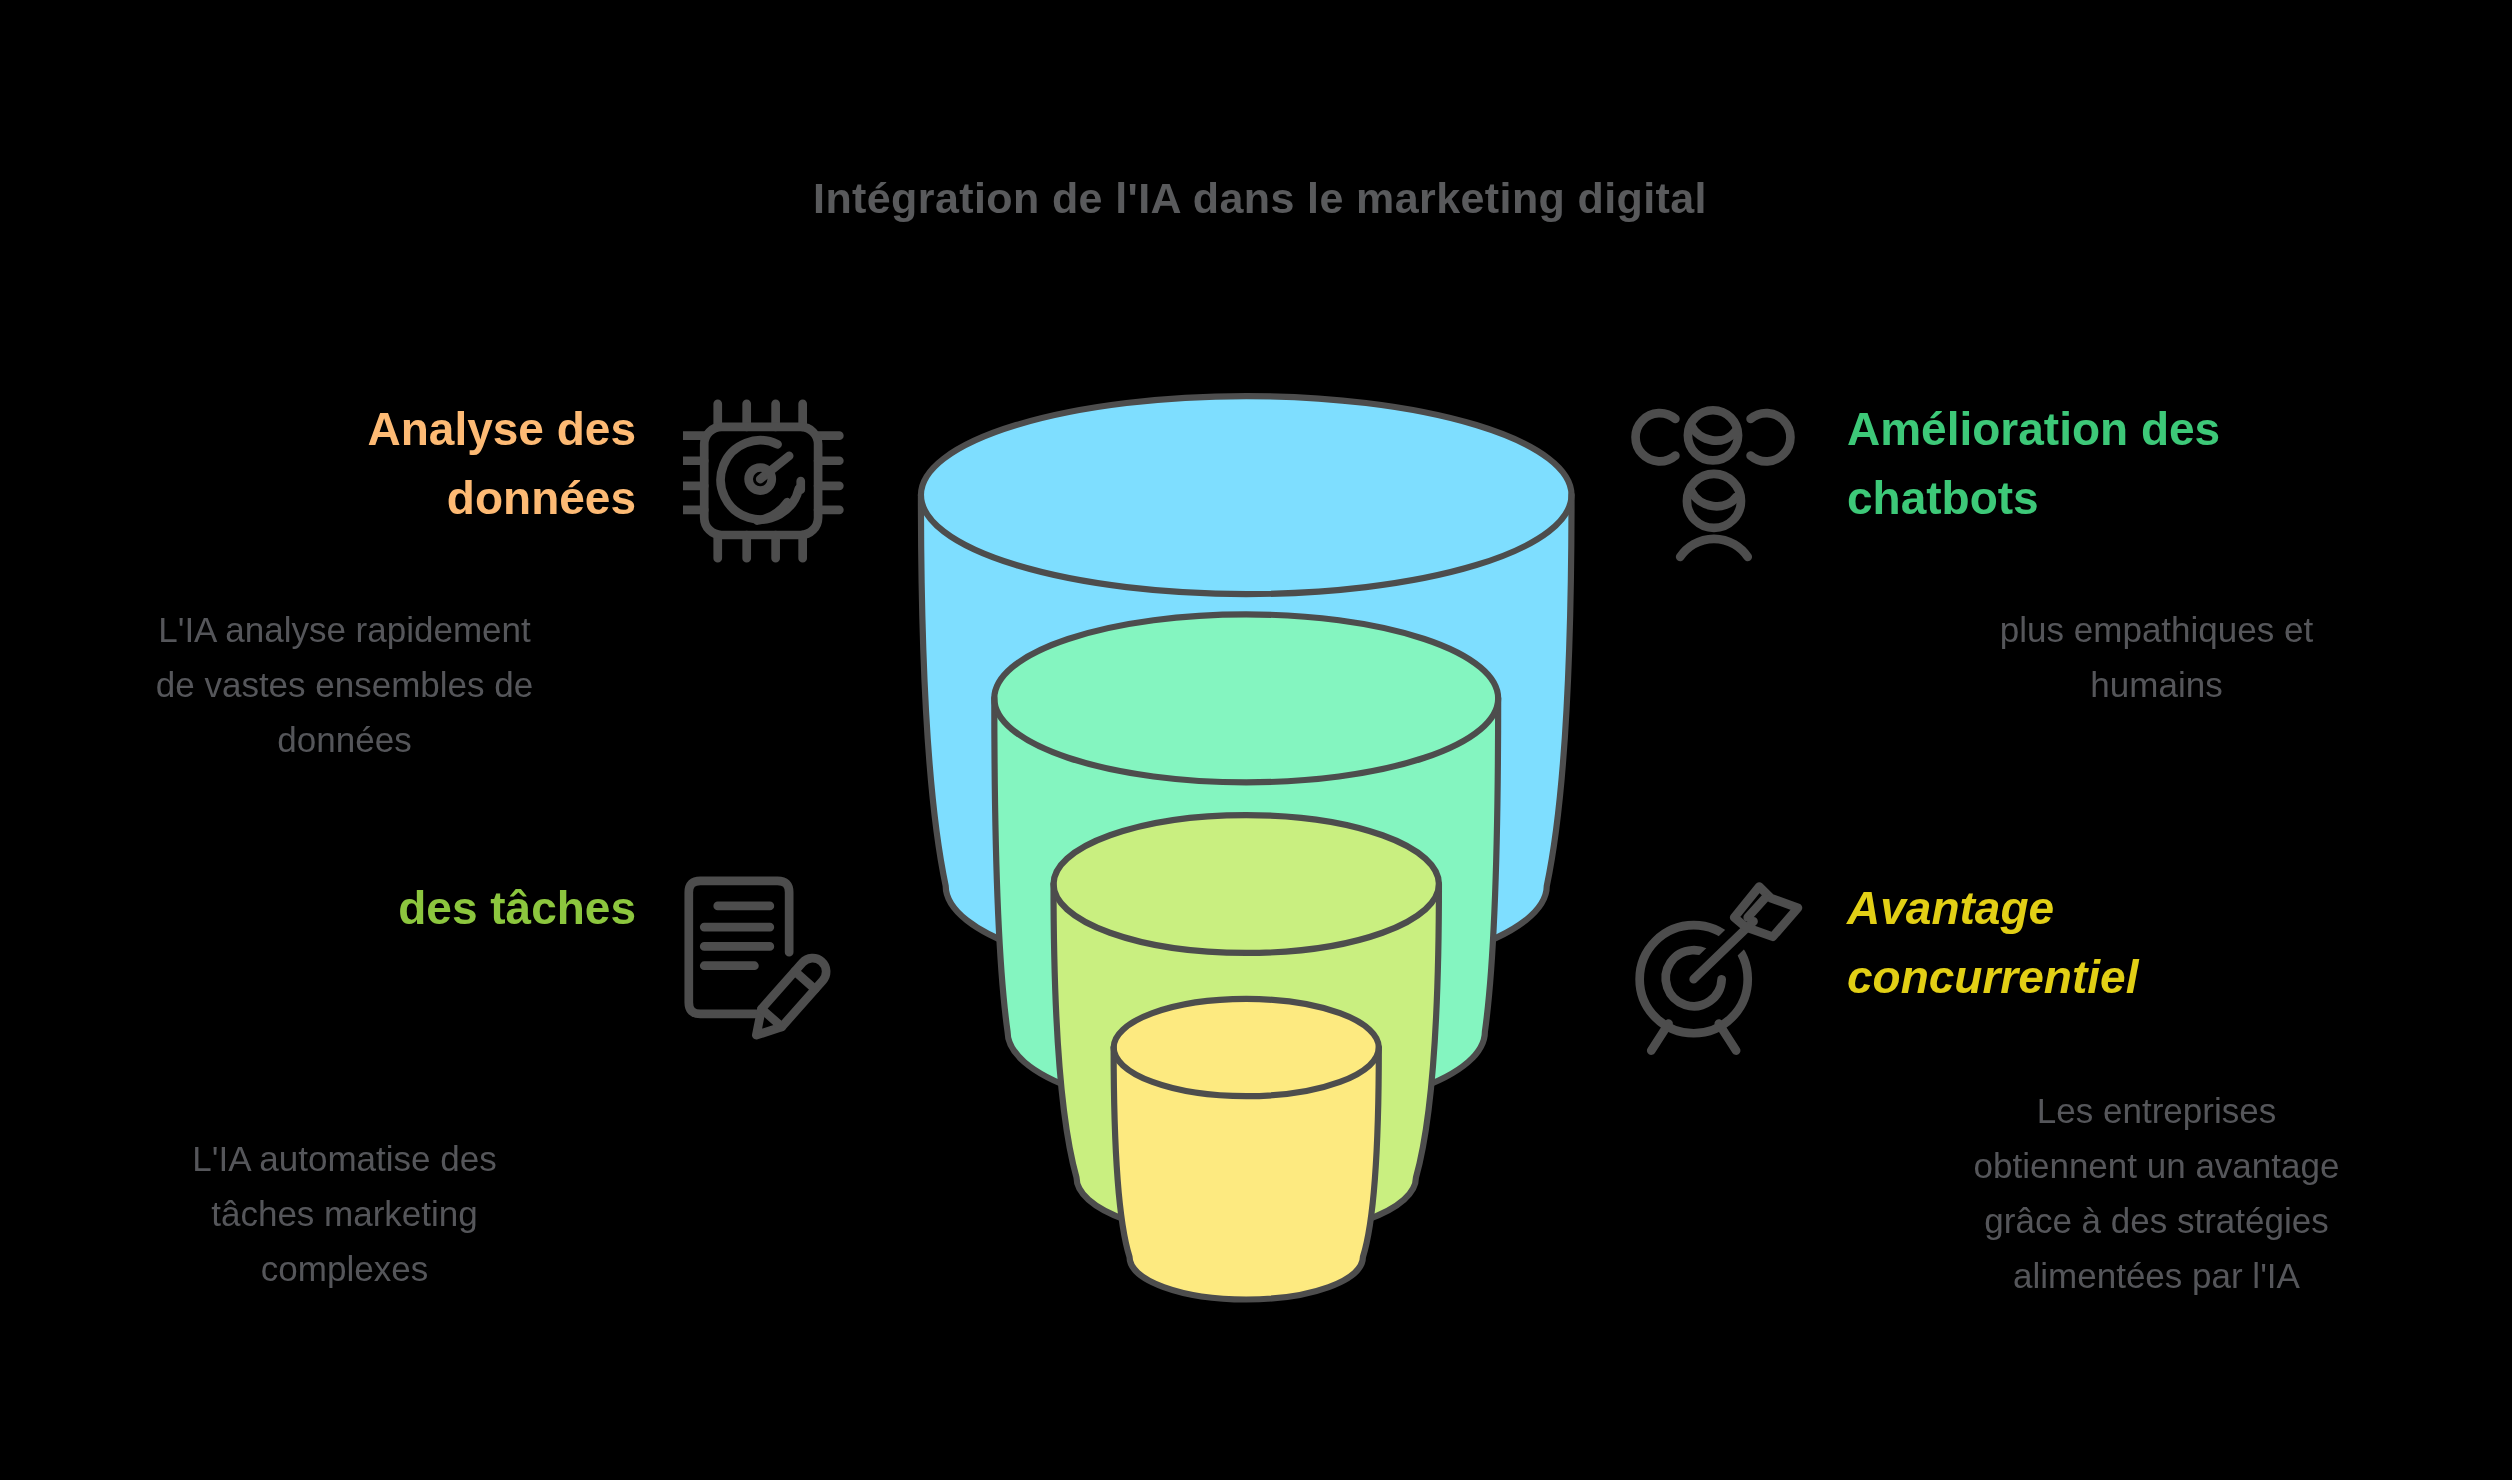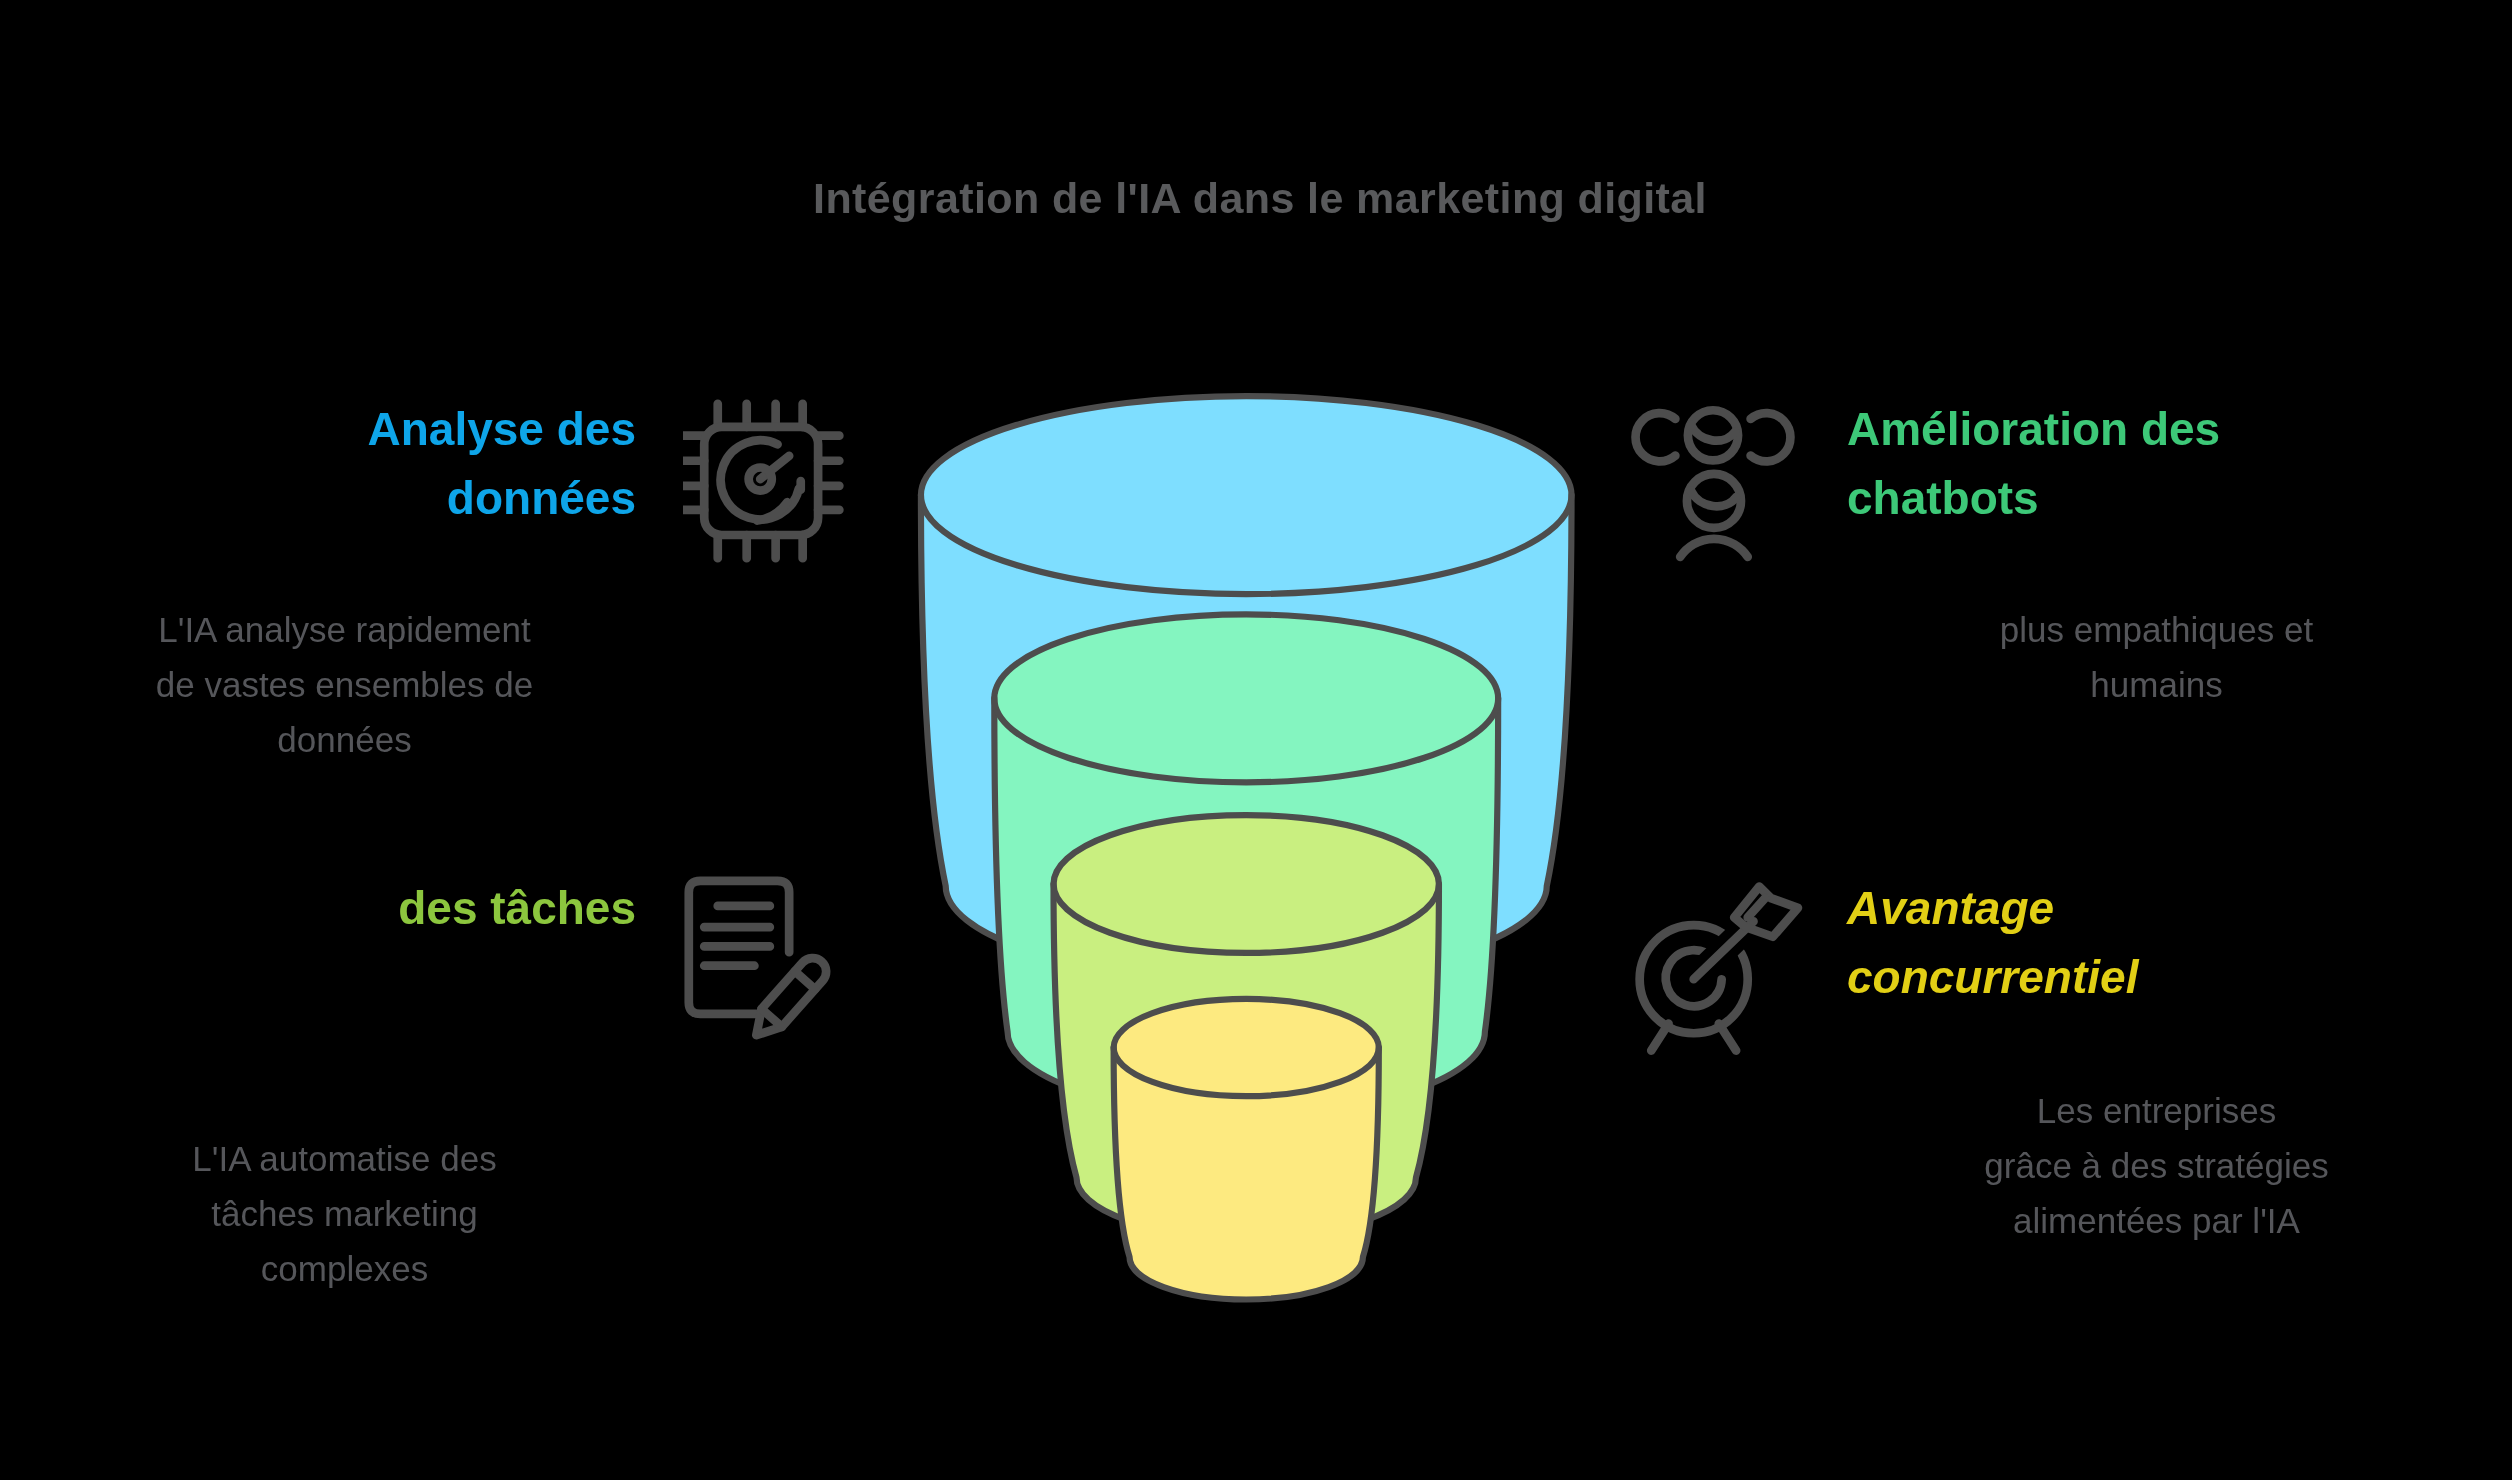--- a/index.html
+++ b/index.html
@@ -22,21 +22,21 @@
   }
   .heading span{display:block;}
   .desc{
     position:absolute;
     font-size:35px;font-weight:400;line-height:55px;
     color:#55565A;
   }
   .desc span{display:block;text-align:center;}
   .align-r{text-align:right;}
   .align-l{text-align:left;}
-  .c-blue{color:#0ea5e9;}
+  .c-blue{color:#fdba74;}
   .c-green{color:#3DC878;}
   .c-lime{color:#8CC63E;}
   .c-yellow{color:#E2CF15;}
   .pos-tl-h{top:395px;left:53px;width:583px;}
   .pos-tl-d{top:602px;left:53px;width:583px;}
   .pos-tr-h{top:395px;left:1847px;width:619px;}
   .pos-tr-d{top:602px;left:1847px;width:619px;}
   .pos-bl-h{top:874px;left:53px;width:583px;}
   .pos-bl-d{top:1131px;left:53px;width:583px;}
   .pos-br-h{top:874px;left:1847px;width:619px;font-style:italic;}
@@ -145,18 +145,19 @@
     <path d="M 33 54 L 64 24"></path>
     <path d="M 54 22 L 67 6 L 73 12 L 87 17 L 74 32 L 60 27 Z"></path>
     <path d="M 70 12 L 61 22"></path>
   </svg>
   <div class="heading align-l c-yellow pos-br-h">
     <span>Avantage</span>
     <span>concurrentiel</span>
   </div>
   <div class="desc align-l pos-br-d">
     <span>Les entreprises</span>
+    <span>obtiennent un avantage</span>
     <span>grâce à des stratégies</span>
     <span>alimentées par l'IA</span>
   </div>
 
 </div>
 
 
 </body></html>

